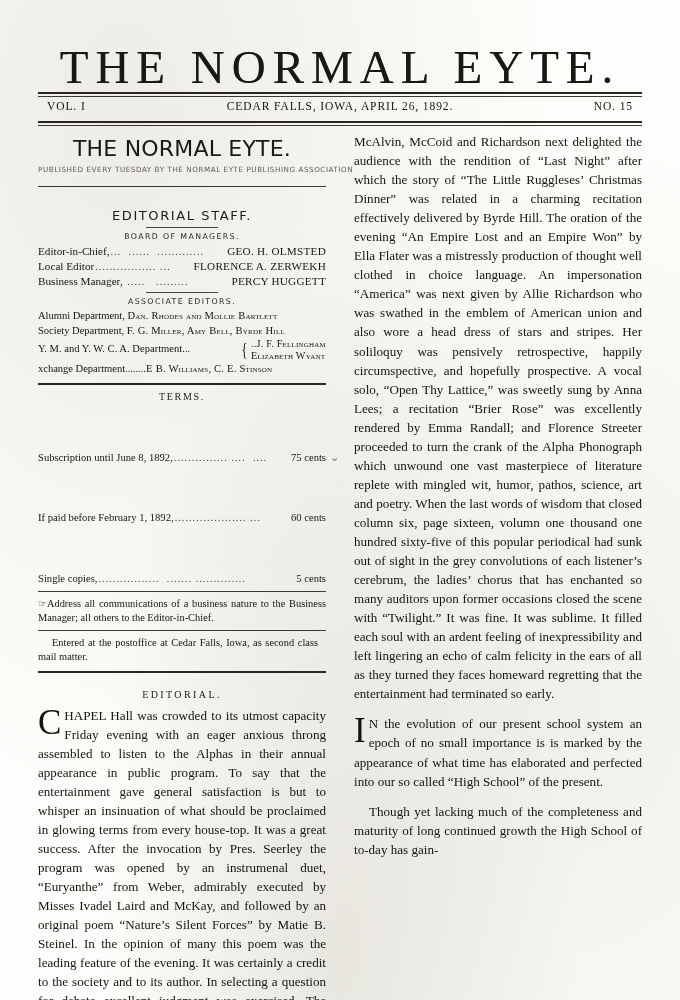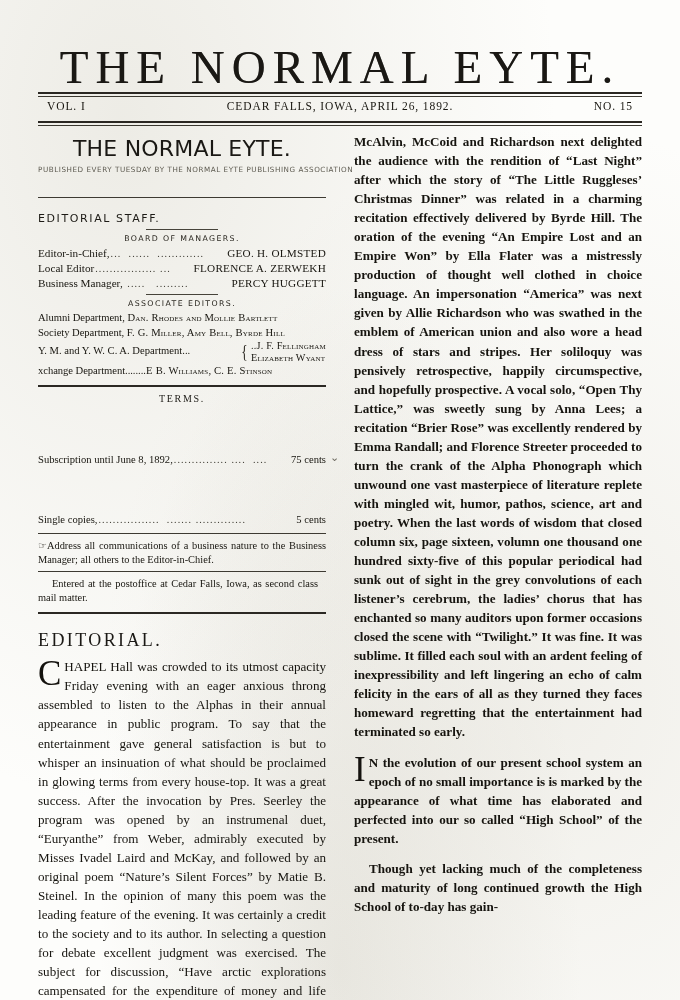--- a/index.html
+++ b/index.html
@@ -74,57 +74,58 @@
   }
   .volbar .no { position: absolute; right: 9px; top: 2px; }
 
   
   .col {
     position: absolute;
     top: 132px;
     width: 288px;
   }
   .col-left  { left: 38px; }
-  .col-right { left: 354px; width: 288px; font-weight: bold; }
+  .col-right { left: 354px; width: 288px; }
 
   
   .flag-title {
     text-align: center;
     font-family: "DejaVu Sans", "Liberation Sans", sans-serif;
     font-size: 22px;
     letter-spacing: 0.2px;
     font-weight: 400;
     color: #1a1814;
     margin: 4px 0 4px 0;
   }
   .flag-sub {
     text-align: right;
     font-family: "DejaVu Sans", "Liberation Sans", sans-serif;
     font-size: 7.2px;
     letter-spacing: 0.55px;
     color: #5d5a50;
-    margin-bottom: 23px;
+    margin-bottom: 12px;
     white-space: nowrap;
   }
   .hr-full {
     border: 0; border-top: 1px solid #3d3a32; margin: 5px 0;
   }
   .hr-short {
     border: 0; border-top: 1px solid #46433a;
     width: 72px; margin: 4px auto;
   }
   .hr-dbl {
     border: 0; border-top: 2px solid #2b2823; margin: 7px 0 6px 0;
   }
   .sec-head {
+    text-align: center;
     font-family: "DejaVu Sans", "Liberation Sans", sans-serif;
-    font-size: 11px;
+    font-size: 13px;
     letter-spacing: 1.6px;
     color: #1d1b16;
-    margin: 14px 0 2px 0;
+    margin: 21px 0 2px 0;
   }
   .sub-head {
     text-align: center;
     font-family: "DejaVu Sans", "Liberation Sans", sans-serif;
     font-size: 7.8px;
     letter-spacing: 1.4px;
     color: #2a2720;
     margin: 4px 0 3px 0;
   }
   .sec-head-serif {
@@ -231,22 +232,22 @@
     font-size: 10.4px;
     line-height: 1.34;
     text-align: justify;
     text-indent: 14px;
     color: #17150f;
     margin: 3px 8px 0 0;
   }
 
   
   .editorial-head {
-    text-align: left;
-    font-size: 18px;
+    text-align: center;
+    font-size: 10px;
     letter-spacing: 2.4px;
     color: #1b1915;
     margin: 16px 0 6px 0;
   }
 
   
   .body-p {
     font-size: 13.1px;
     line-height: 1.455;
     text-align: justify;
@@ -342,20 +343,25 @@
     <hr class="hr-dbl">
 
     <div class="sec-head-serif">TERMS.</div>
 
     <div class="terms-row">
       <span class="lbl">Subscription until June 8, 1892,</span>
       <span class="dots">...............&nbsp;....&nbsp;&nbsp;....</span>
       <span class="val">75 cents</span>
     </div>
     <div class="terms-row">
+      <span class="lbl">If paid before  February 1, 1892,</span>
+      <span class="dots">....................&nbsp;...</span>
+      <span class="val">60 cents</span>
+    </div>
+    <div class="terms-row">
       <span class="lbl">Single copies,</span>
       <span class="dots">.................&nbsp;&nbsp;.......&nbsp;..............</span>
       <span class="val">5 cents</span>
     </div>
 
     <hr class="hr-full">
 
     <div class="notice"><span class="fist">☞</span><span>Address all communications of a business nature to the Business Manager; all others to the Editor-in-Chief.</span></div>
 
     <hr class="hr-full">

